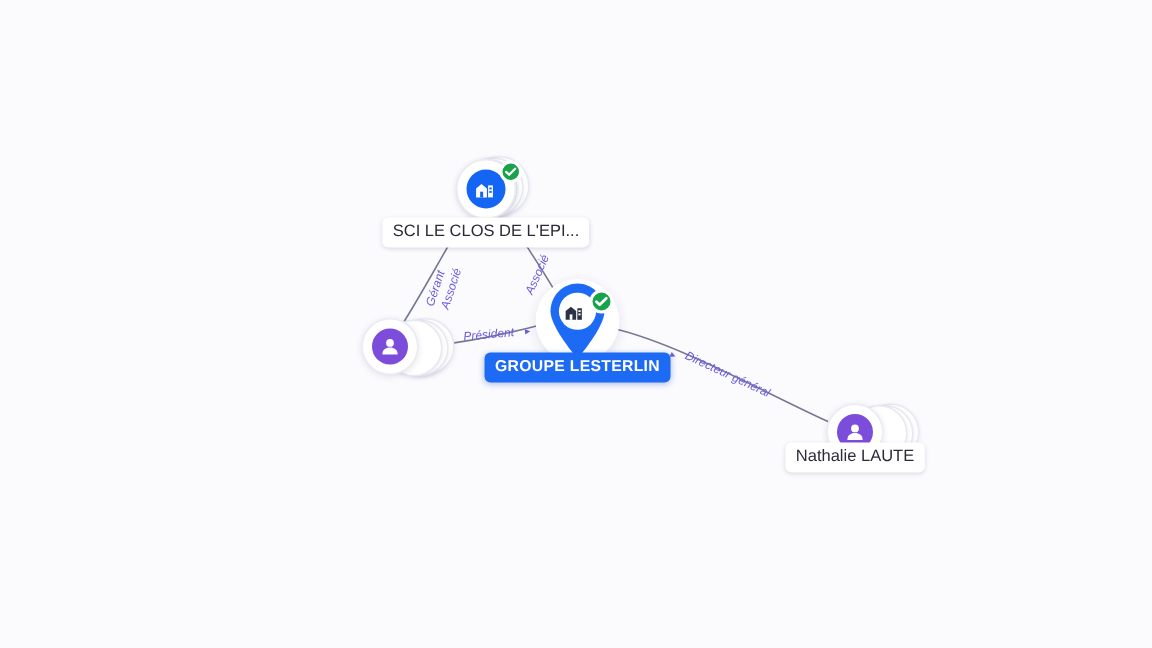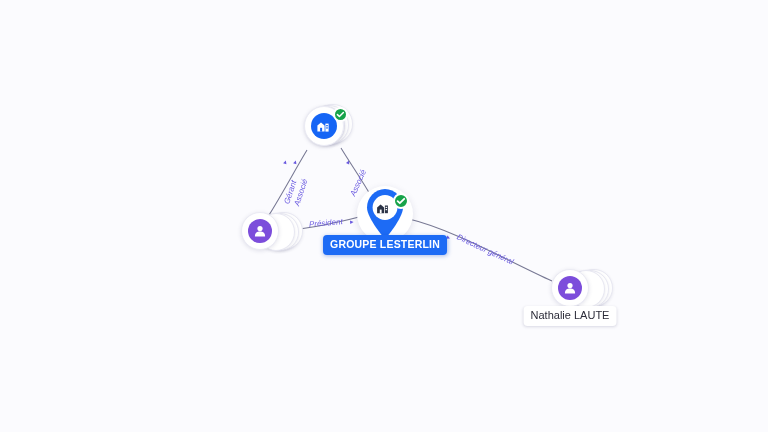--- a/index.html
+++ b/index.html
@@ -214,20 +214,21 @@
           <rect x="10.2" y="9.3" width="1.6" height="1.3" fill="#1565f5"></rect>
         </svg>
       </div>
     </div>
     <div class="badge-check" style="left:9px; top:-19px;">
       <svg width="9" height="9" viewBox="0 0 10 10">
         <path d="M1.6 5.1 L3.8 7.2 L8.2 2.8" fill="none" stroke="#ffffff" stroke-width="1.7" stroke-linecap="round" stroke-linejoin="round"></path>
       </svg>
     </div>
   </div>
+  <div class="node-label" style="left:324px; top:145px;">SCI LE CLOS DE L'EPI...</div>
 
   <div class="node" style="left:385px; top:214px;">
     <div class="pin-halo"></div>
     <div class="pin">
       <svg width="44" height="52" viewBox="0 0 44 52">
         <path d="M22 51 C22 51 40 30.5 40 19.5 C40 9.3 31.9 1 22 1
                  C12.1 1 4 9.3 4 19.5 C4 30.5 22 51 22 51 Z" fill="#1d6bf5"></path>
         <circle cx="22" cy="19.5" r="12.4" fill="#ffffff"></circle>
         <g transform="translate(13.2,12.2)">
           <path d="M0.9 13.0 V7.2 L4.4 4.3 L7.9 7.2 V13.0 Z" fill="#2b3245"></path>
@@ -266,15 +267,15 @@
     <div class="stack" style="width:36px;height:36px;left:-3px;top:-18px;"></div>
     <div class="person-disc">
       <div class="avatar">
         <svg width="14" height="14" viewBox="0 0 14 14">
           <circle cx="7" cy="4.6" r="2.6" fill="#ffffff"></circle>
           <path d="M1.9 12.4 C1.9 8.9 4.2 7.6 7 7.6 C9.8 7.6 12.1 8.9 12.1 12.4 Z" fill="#ffffff"></path>
         </svg>
       </div>
     </div>
   </div>
-  <div class="node-label" style="left:570px; top:306px;">Nathalie LAUTE</div>
+  <div class="node-label" style="left:570px; top:295px;">Nathalie LAUTE</div>
 
 </div>
 
 </body></html>

